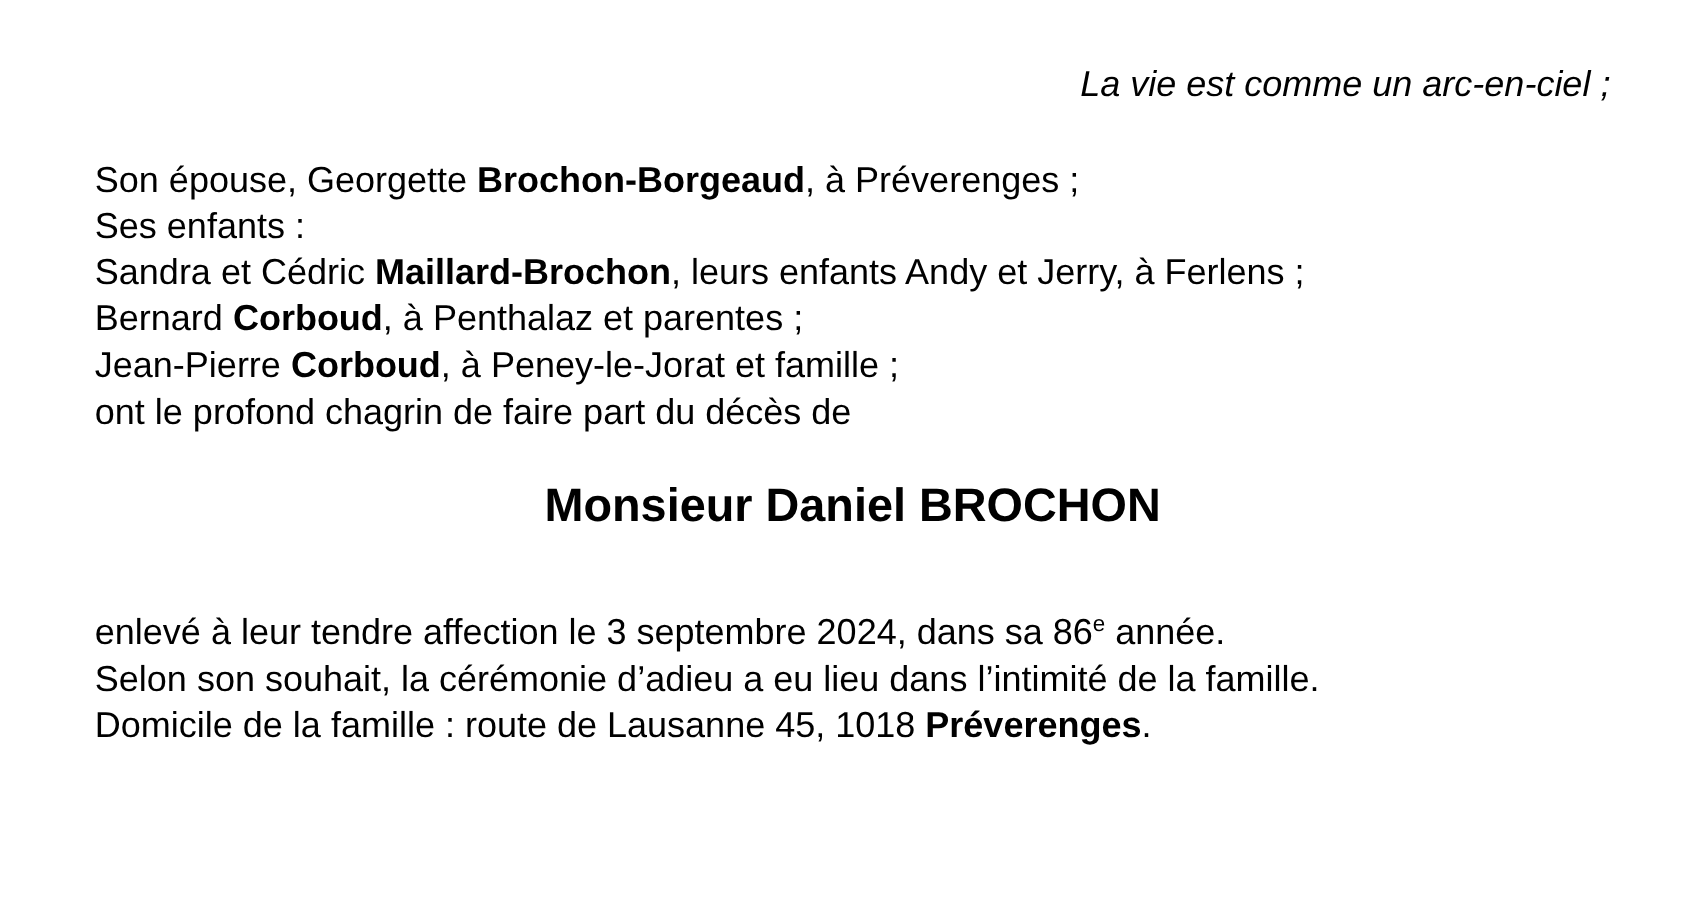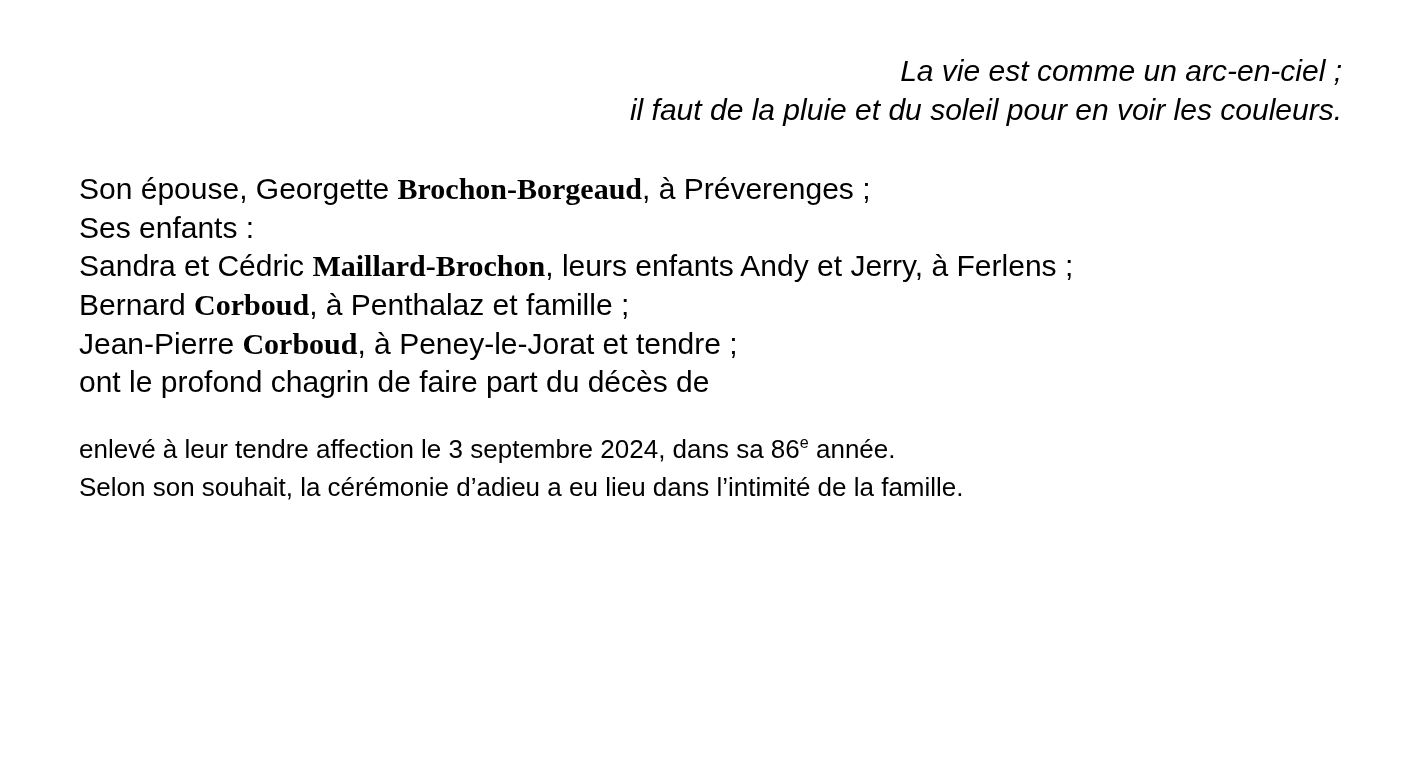--- a/index.html
+++ b/index.html
@@ -27,31 +27,30 @@
     font-style: italic;
     text-align: right;
   }
   .family-block {
     margin-top: 41px;
     font-size: 30px;
     line-height: 38.6px;
     text-align: left;
   }
   .closing-block {
-    margin-top: 28px;
-    font-size: 26px;
+    margin-top: 64px;
+    font-size: 30px;
     line-height: 38.6px;
     text-align: left;
   }
   .line {
     white-space: nowrap;
   }
   .line b {
     font-weight: bold;
-    font-family: Liberation Serif, serif;
   }
   .deceased-name {
     margin: 36px 0 0 0;
     font-size: 39px;
     line-height: 46px;
     font-weight: bold;
     text-align: center;
     letter-spacing: 0;
   }
   sup {
@@ -60,31 +59,32 @@
     vertical-align: super;
   }
 </style>
 </head>
 <body>
 
 <div class="page">
 
   <div class="epigraph">
     <div class="line">La vie est comme un arc-en-ciel ;</div>
-    <div class="line">il faut de la pluie et du soleil pour en voir les couleurs.</div>
   </div>
 
   <div class="family-block">
     <div class="line"><span>Son épouse, Georgette </span><b>Brochon-Borgeaud</b><span>, à Préverenges ;</span></div>
     <div class="line"><span>Ses enfants :</span></div>
     <div class="line"><span>Sandra et Cédric </span><b>Maillard-Brochon</b><span>, leurs enfants Andy et Jerry, à Ferlens ;</span></div>
-    <div class="line"><span>Bernard </span><b>Corboud</b><span>, à Penthalaz et famille ;</span></div>
-    <div class="line"><span>Jean-Pierre </span><b>Corboud</b><span>, à Peney-le-Jorat et tendre ;</span></div>
+    <div class="line"><span>Bernard </span><b>Corboud</b><span>, à Penthalaz et parentes ;</span></div>
+    <div class="line"><span>Jean-Pierre </span><b>Corboud</b><span>, à Peney-le-Jorat et famille ;</span></div>
     <div class="line"><span>ont le profond chagrin de faire part du décès de</span></div>
   </div>
 
+  <h1 class="deceased-name">Monsieur Daniel BROCHON</h1>
 
   <div class="closing-block">
     <div class="line"><span>enlevé à leur tendre affection le 3 septembre 2024, dans sa 86</span><span><sup>e</sup></span><span> année.</span></div>
     <div class="line"><span>Selon son souhait, la cérémonie d’adieu a eu lieu dans l’intimité de la famille.</span></div>
+    <div class="line"><span>Domicile de la famille : route de Lausanne 45, 1018 </span><b>Préverenges</b><span>.</span></div>
   </div>
 
 </div>
 
 </body></html>

